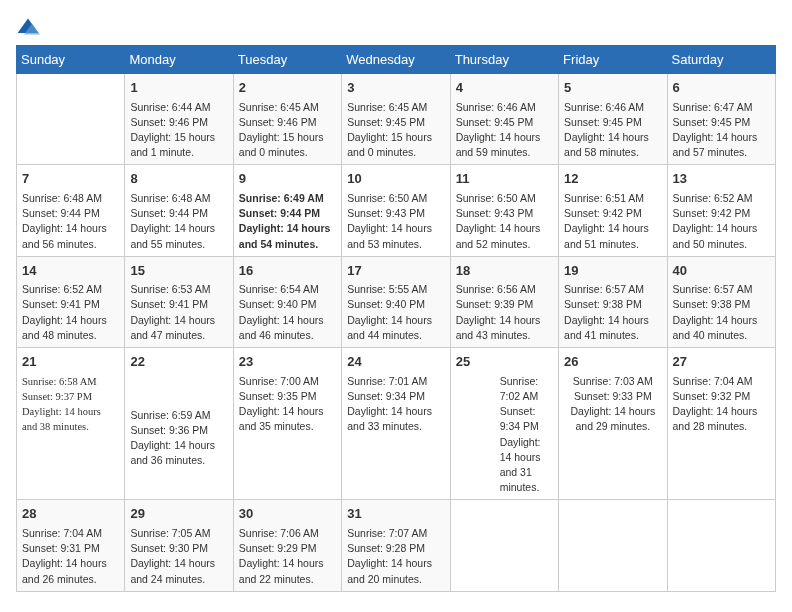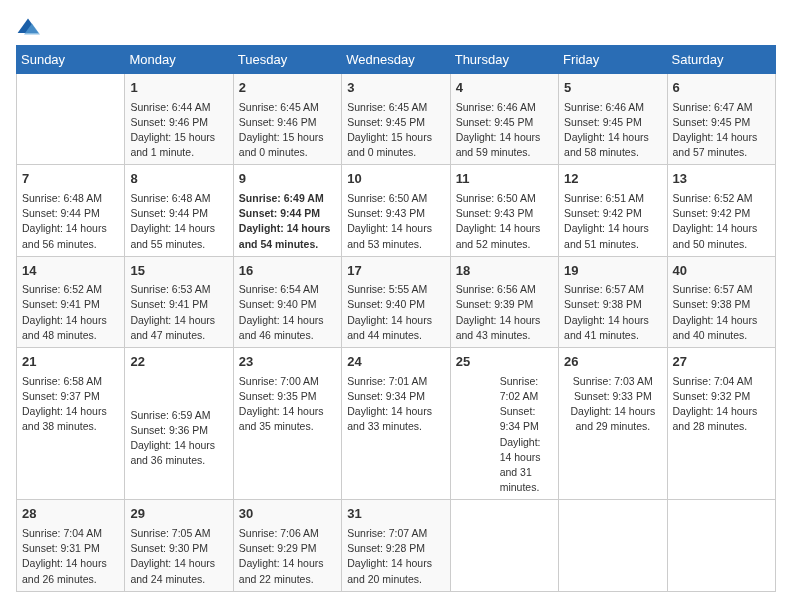--- a/index.html
+++ b/index.html
@@ -258,21 +258,21 @@
           <span class="day-num">40</span>
           <div class="info" style="white-space: pre-line;">Sunrise: 6:57 AM
 Sunset: 9:38 PM
 Daylight: 14 hours
 and 40 minutes.</div>
         </td>
       </tr>
       <tr>
         <td>
           <span class="day-num">21</span>
-          <div class="info" style="white-space: pre-line;">Sunrise: 6:58 AM
+          <div class="info" style="white-space: pre-line; font-family: Liberation Serif, serif;">Sunrise: 6:58 AM
 Sunset: 9:37 PM
 Daylight: 14 hours
 and 38 minutes.</div>
         </td>
         <td>
           <span class="day-num">22</span>
           <div class="info" style="white-space: pre-line; margin-top: 36px;">Sunrise: 6:59 AM
 Sunset: 9:36 PM
 Daylight: 14 hours
 and 36 minutes.</div>

